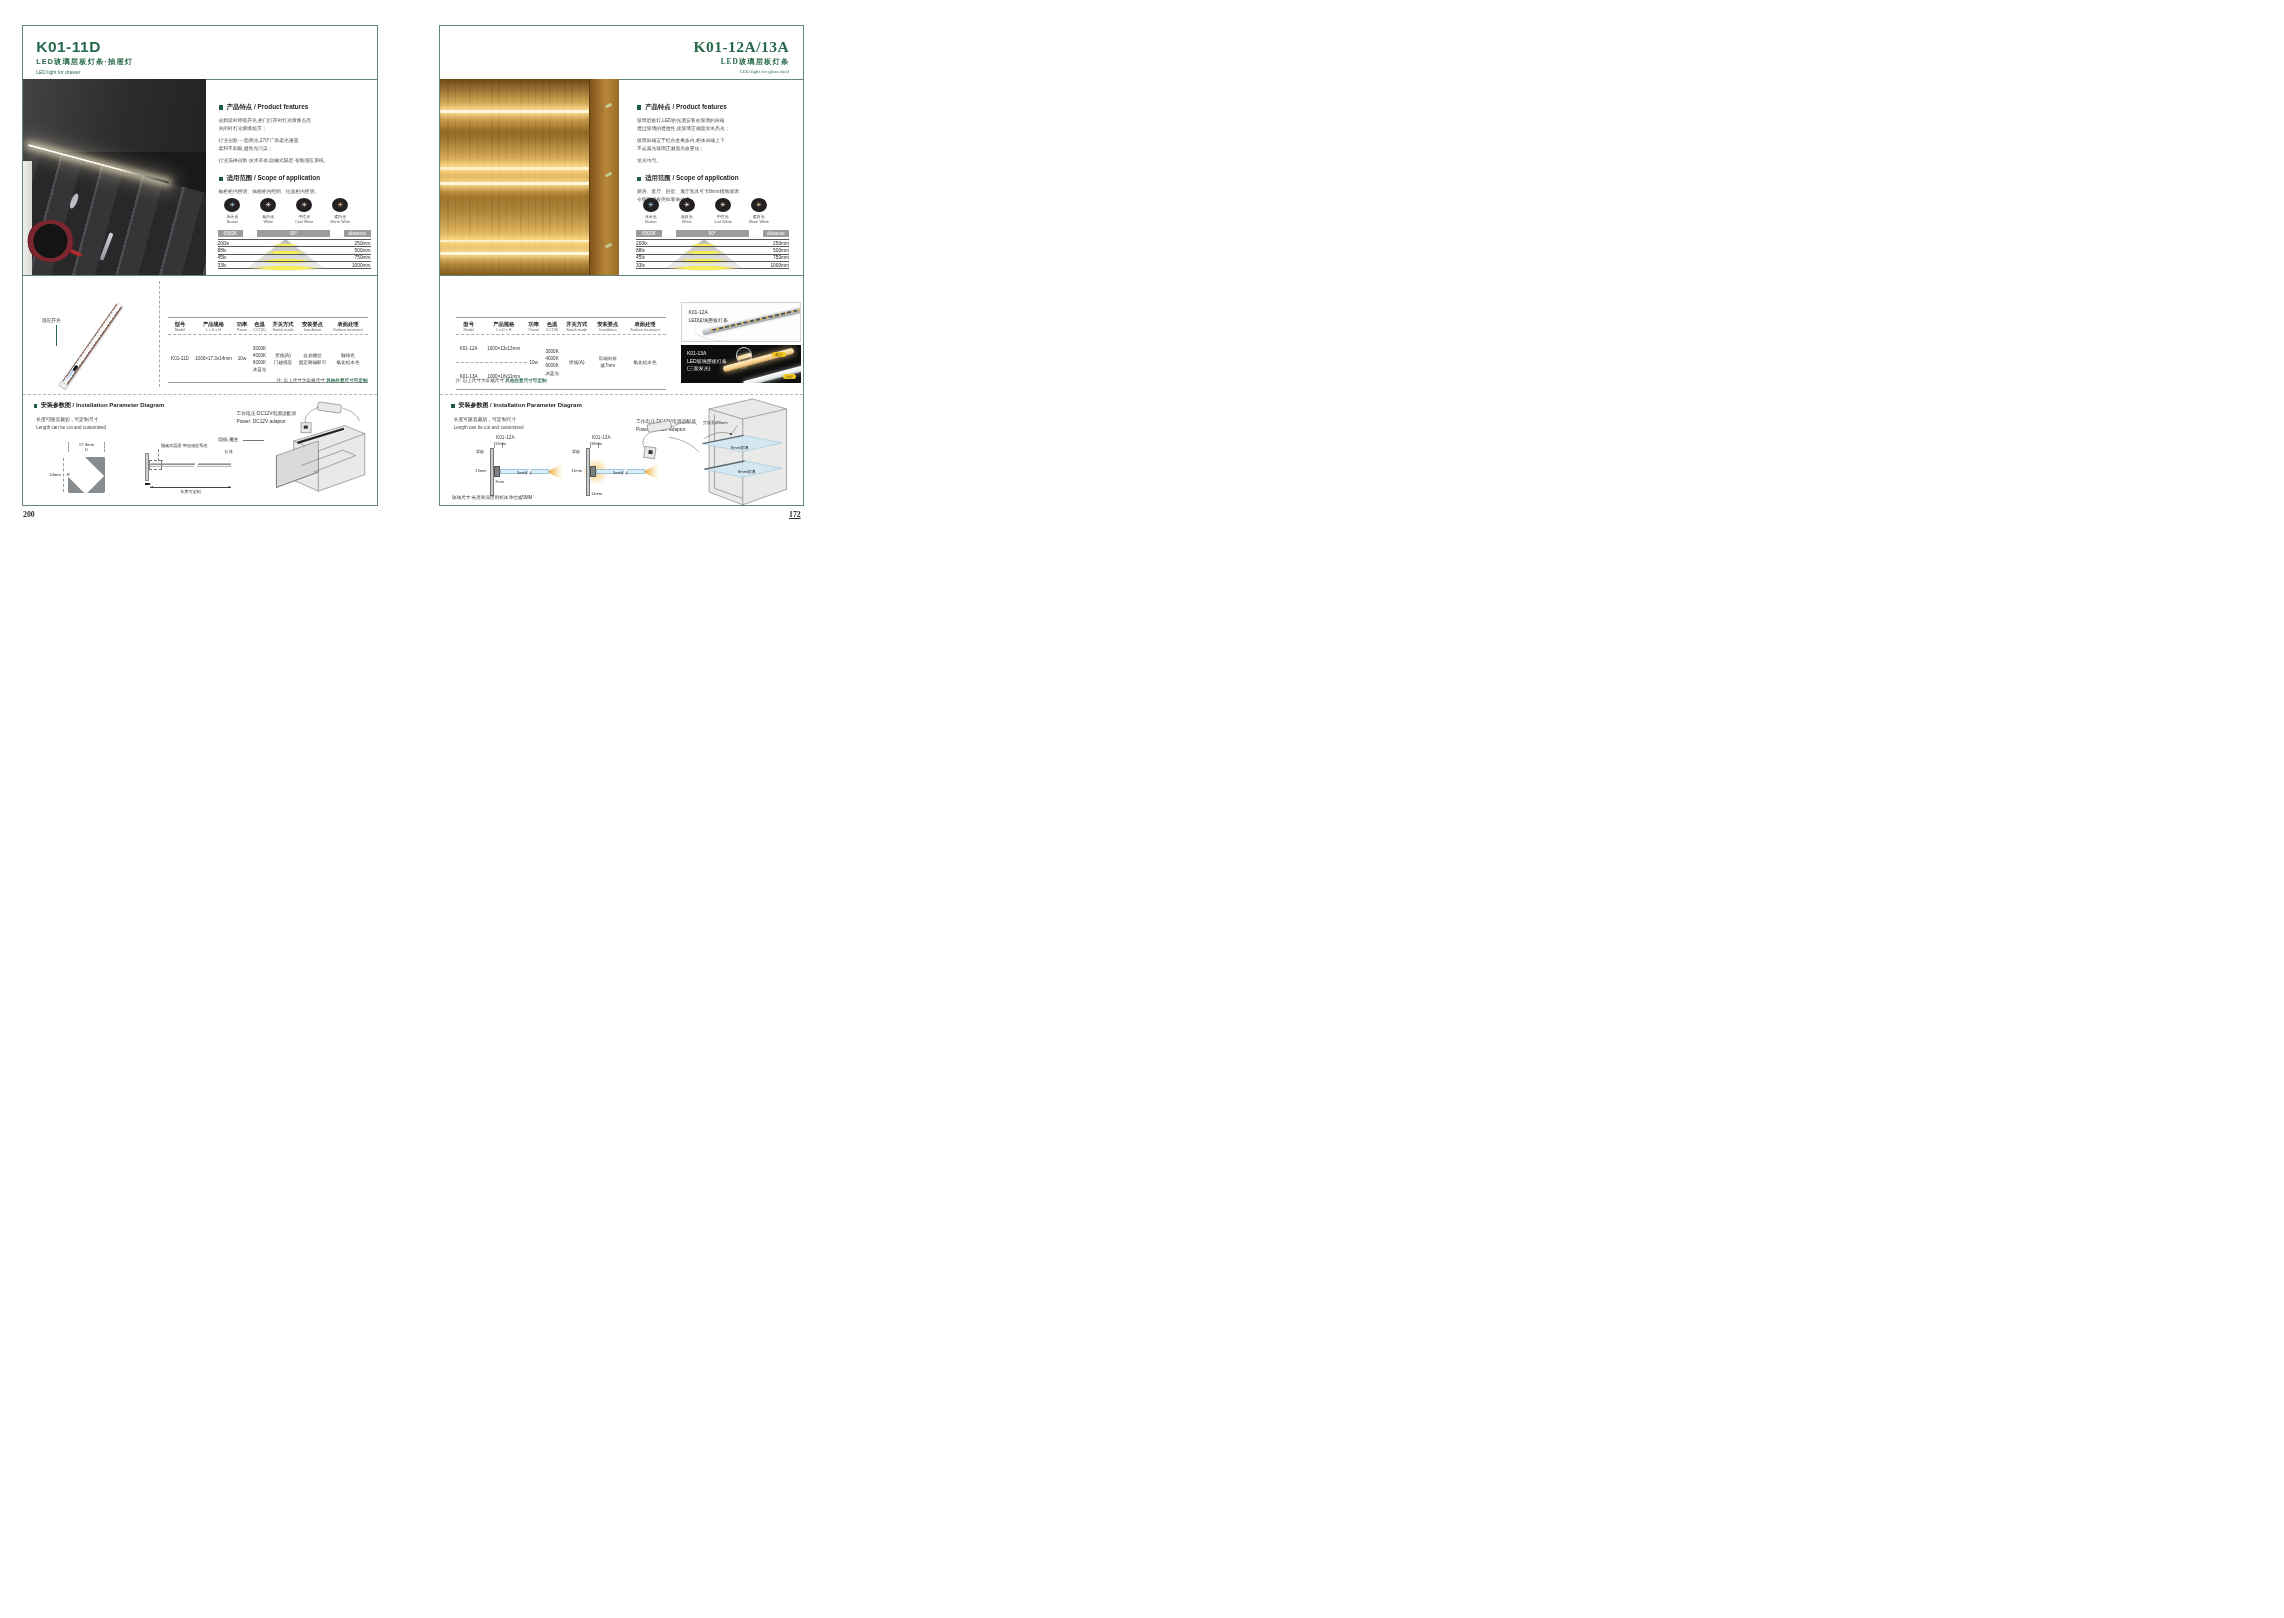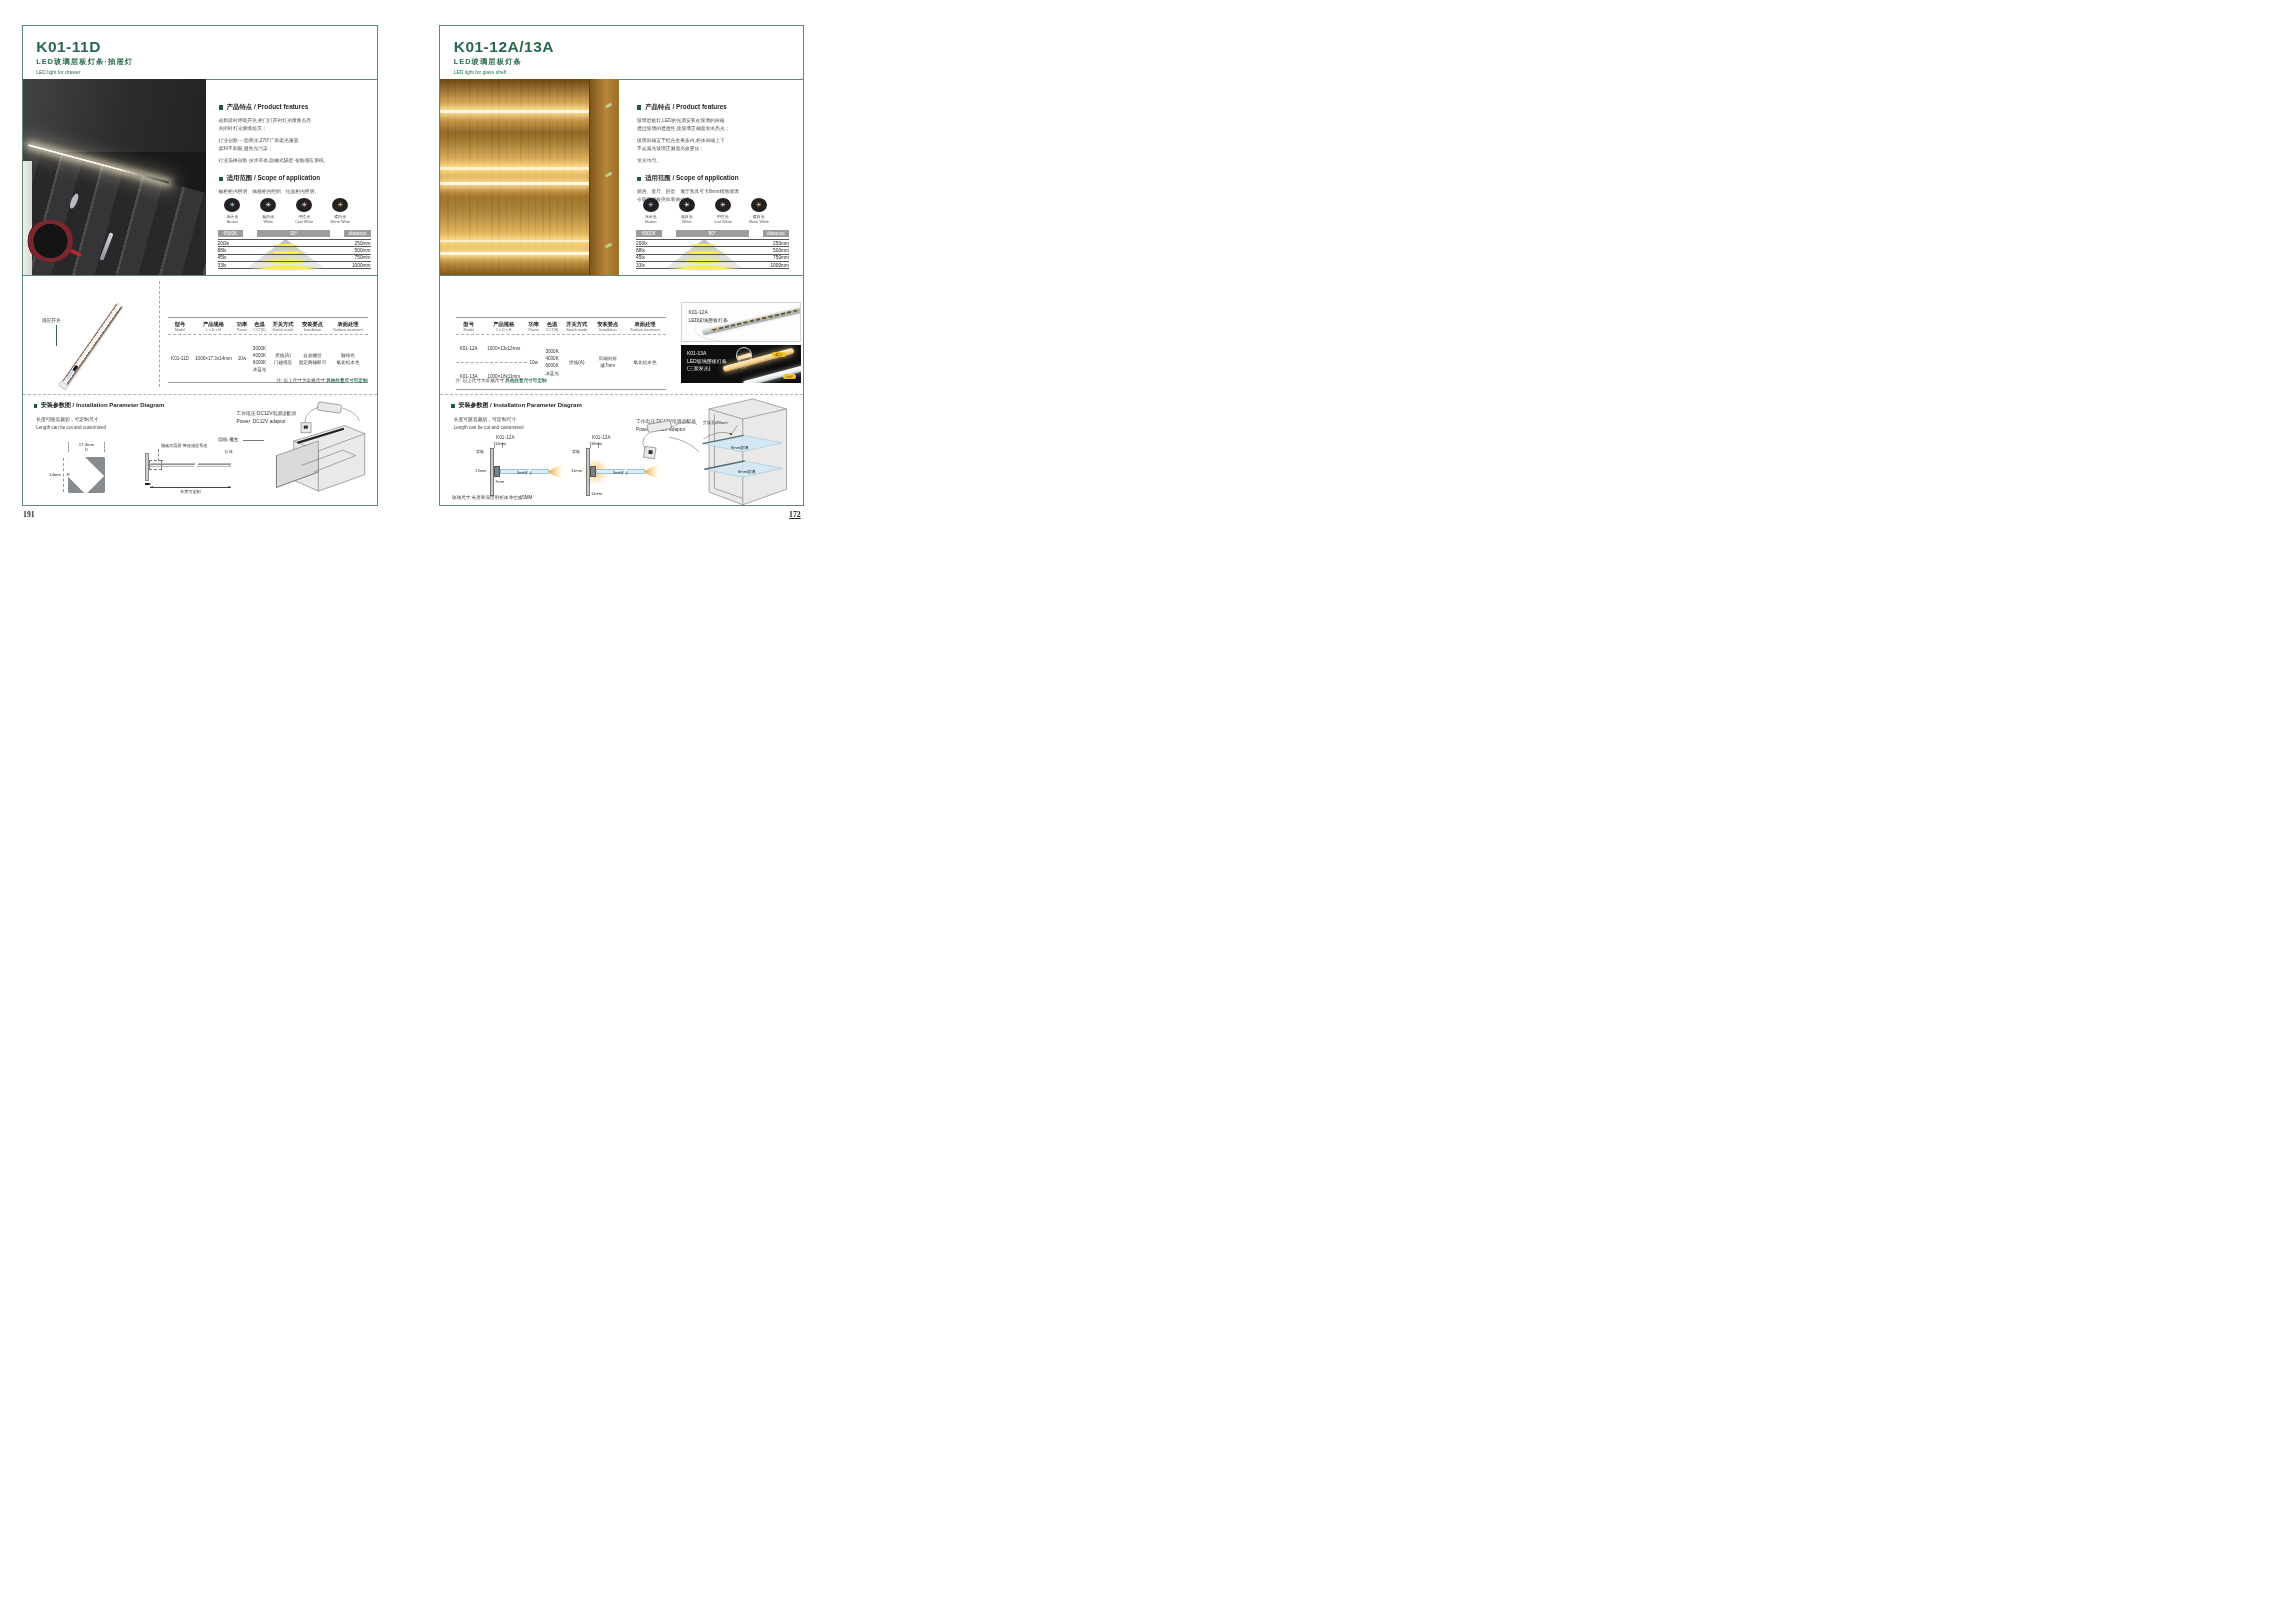--- a/index.html
+++ b/index.html
@@ -9,21 +9,21 @@
   .page { position:absolute; top:25px; height:481px; border:0.5px solid #5d8a74; background:#fff; }
   .page-left { left:21.5px; width:356px; }
   .page-right { left:439px; width:365px; }
 
   .hr-green { position:absolute; left:0; right:0; height:0.5px; background:#5d8a74; }
   .hr1 { top:53px; } .hr2 { top:249px; }
   .hr-dashed { position:absolute; left:0; right:0; top:368px; border-top:0.5px dashed #b5b5b5; }
 
   
   .header { position:absolute; top:0; left:0; right:0; height:53px; padding:12.8px 13.7px 0 13.7px; }
-  .page-right .header { text-align:left; }
+  .page-right .header { text-align:right;font-family:Liberation Serif, serif; }
   .model-title { font-size:15.5px; font-weight:bold; color:#28694a; letter-spacing:0.5px; line-height:1; }
   .title-cn { font-size:7.3px; font-weight:bold; color:#28694a; letter-spacing:1.1px; margin-top:3.2px; }
   .title-en { font-size:5px; color:#2f7050; margin-top:1.4px; }
 
   
   .hero { position:absolute; top:53px; left:0; right:0; height:196px; }
   .hero-photo { position:absolute; top:0; bottom:0; left:0; overflow:hidden; }
 
   
   .drawer-photo { width:183px; background:#19191b; }
@@ -456,21 +456,21 @@
         <polyline class="ln" points="150,118 252,80"></polyline>
         <line x1="104" y1="100" x2="206" y2="69" stroke="#222" stroke-width="5"></line>
         <polygon class="fill-md" points="58,128 150,96 150,164 58,198"></polygon>
         <polyline class="ln" points="58,128 58,198 150,164"></polyline>
         <polyline class="ln" points="112,150 204,116 232,128 140,164"></polyline>
       </svg>
       <div class="magic-label">隐线·魔盒</div>
       <div class="magic-leader"></div>
     </div>
   </section>
-  <div class="pagenum pn-left">191</div>
+  <div class="pagenum pn-left">200</div>
 
   <section class="page page-right">
     <header class="header">
       <div class="model-title">K01-12A/13A</div>
       <div class="title-cn">LED玻璃层板灯条</div>
       <div class="title-en">LED light for glass shelf</div>
     </header>
     <div class="hr-green hr1"></div>
 
     <div class="hero">

